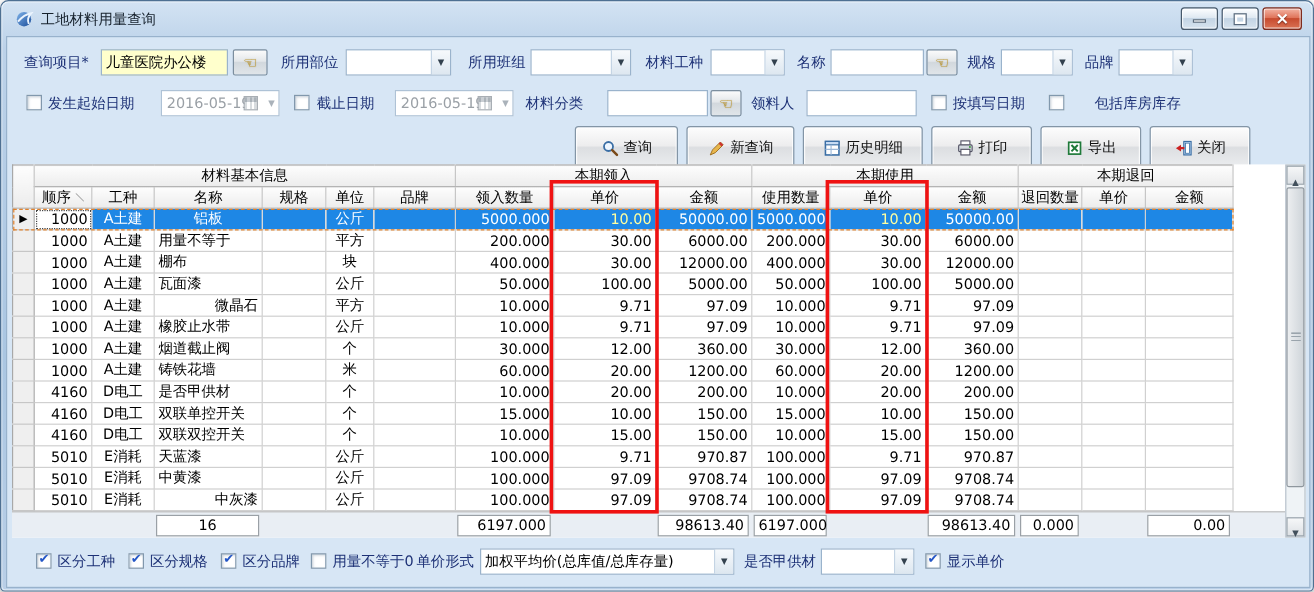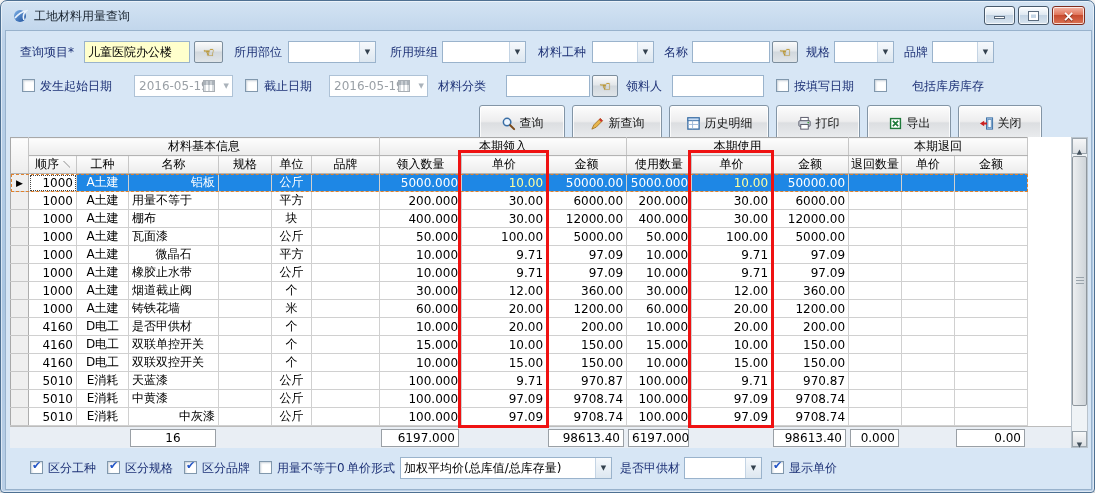--- a/index.html
+++ b/index.html
@@ -272,21 +272,21 @@
             <th>退回数量</th>
             <th>单价</th>
             <th>金额</th>
           </tr>
         </thead>
         <tbody>
             <tr class="selected">
               <td class="gutter"><span class="cur-arrow">▶</span></td>
               <td class="focus-cell" style="text-align: right;">1000</td>
               <td style="text-align: center;">A土建</td>
-              <td style="text-align: right;">铝板</td>
+              <td style="text-align: center;">铝板</td>
               <td style="text-align: left;"></td>
               <td style="text-align: center;">公斤</td>
               <td style="text-align: left;"></td>
               <td style="text-align: right;">5000.000</td>
               <td class="price-hl" style="text-align: right;">10.00</td>
               <td style="text-align: right;">50000.00</td>
               <td style="text-align: right;">5000.000</td>
               <td class="price-hl" style="text-align: right;">10.00</td>
               <td style="text-align: right;">50000.00</td>
               <td style="text-align: right;"></td>
@@ -344,21 +344,21 @@
               <td style="text-align: right;">100.00</td>
               <td style="text-align: right;">5000.00</td>
               <td style="text-align: right;"></td>
               <td style="text-align: right;"></td>
               <td style="text-align: right;"></td>
             </tr>
             <tr>
               <td class="gutter"></td>
               <td style="text-align: right;">1000</td>
               <td style="text-align: center;">A土建</td>
-              <td style="text-align: center;">微晶石</td>
+              <td style="text-align: right;">微晶石</td>
               <td style="text-align: left;"></td>
               <td style="text-align: center;">平方</td>
               <td style="text-align: left;"></td>
               <td style="text-align: right;">10.000</td>
               <td style="text-align: right;">9.71</td>
               <td style="text-align: right;">97.09</td>
               <td style="text-align: right;">10.000</td>
               <td style="text-align: right;">9.71</td>
               <td style="text-align: right;">97.09</td>
               <td style="text-align: right;"></td>

